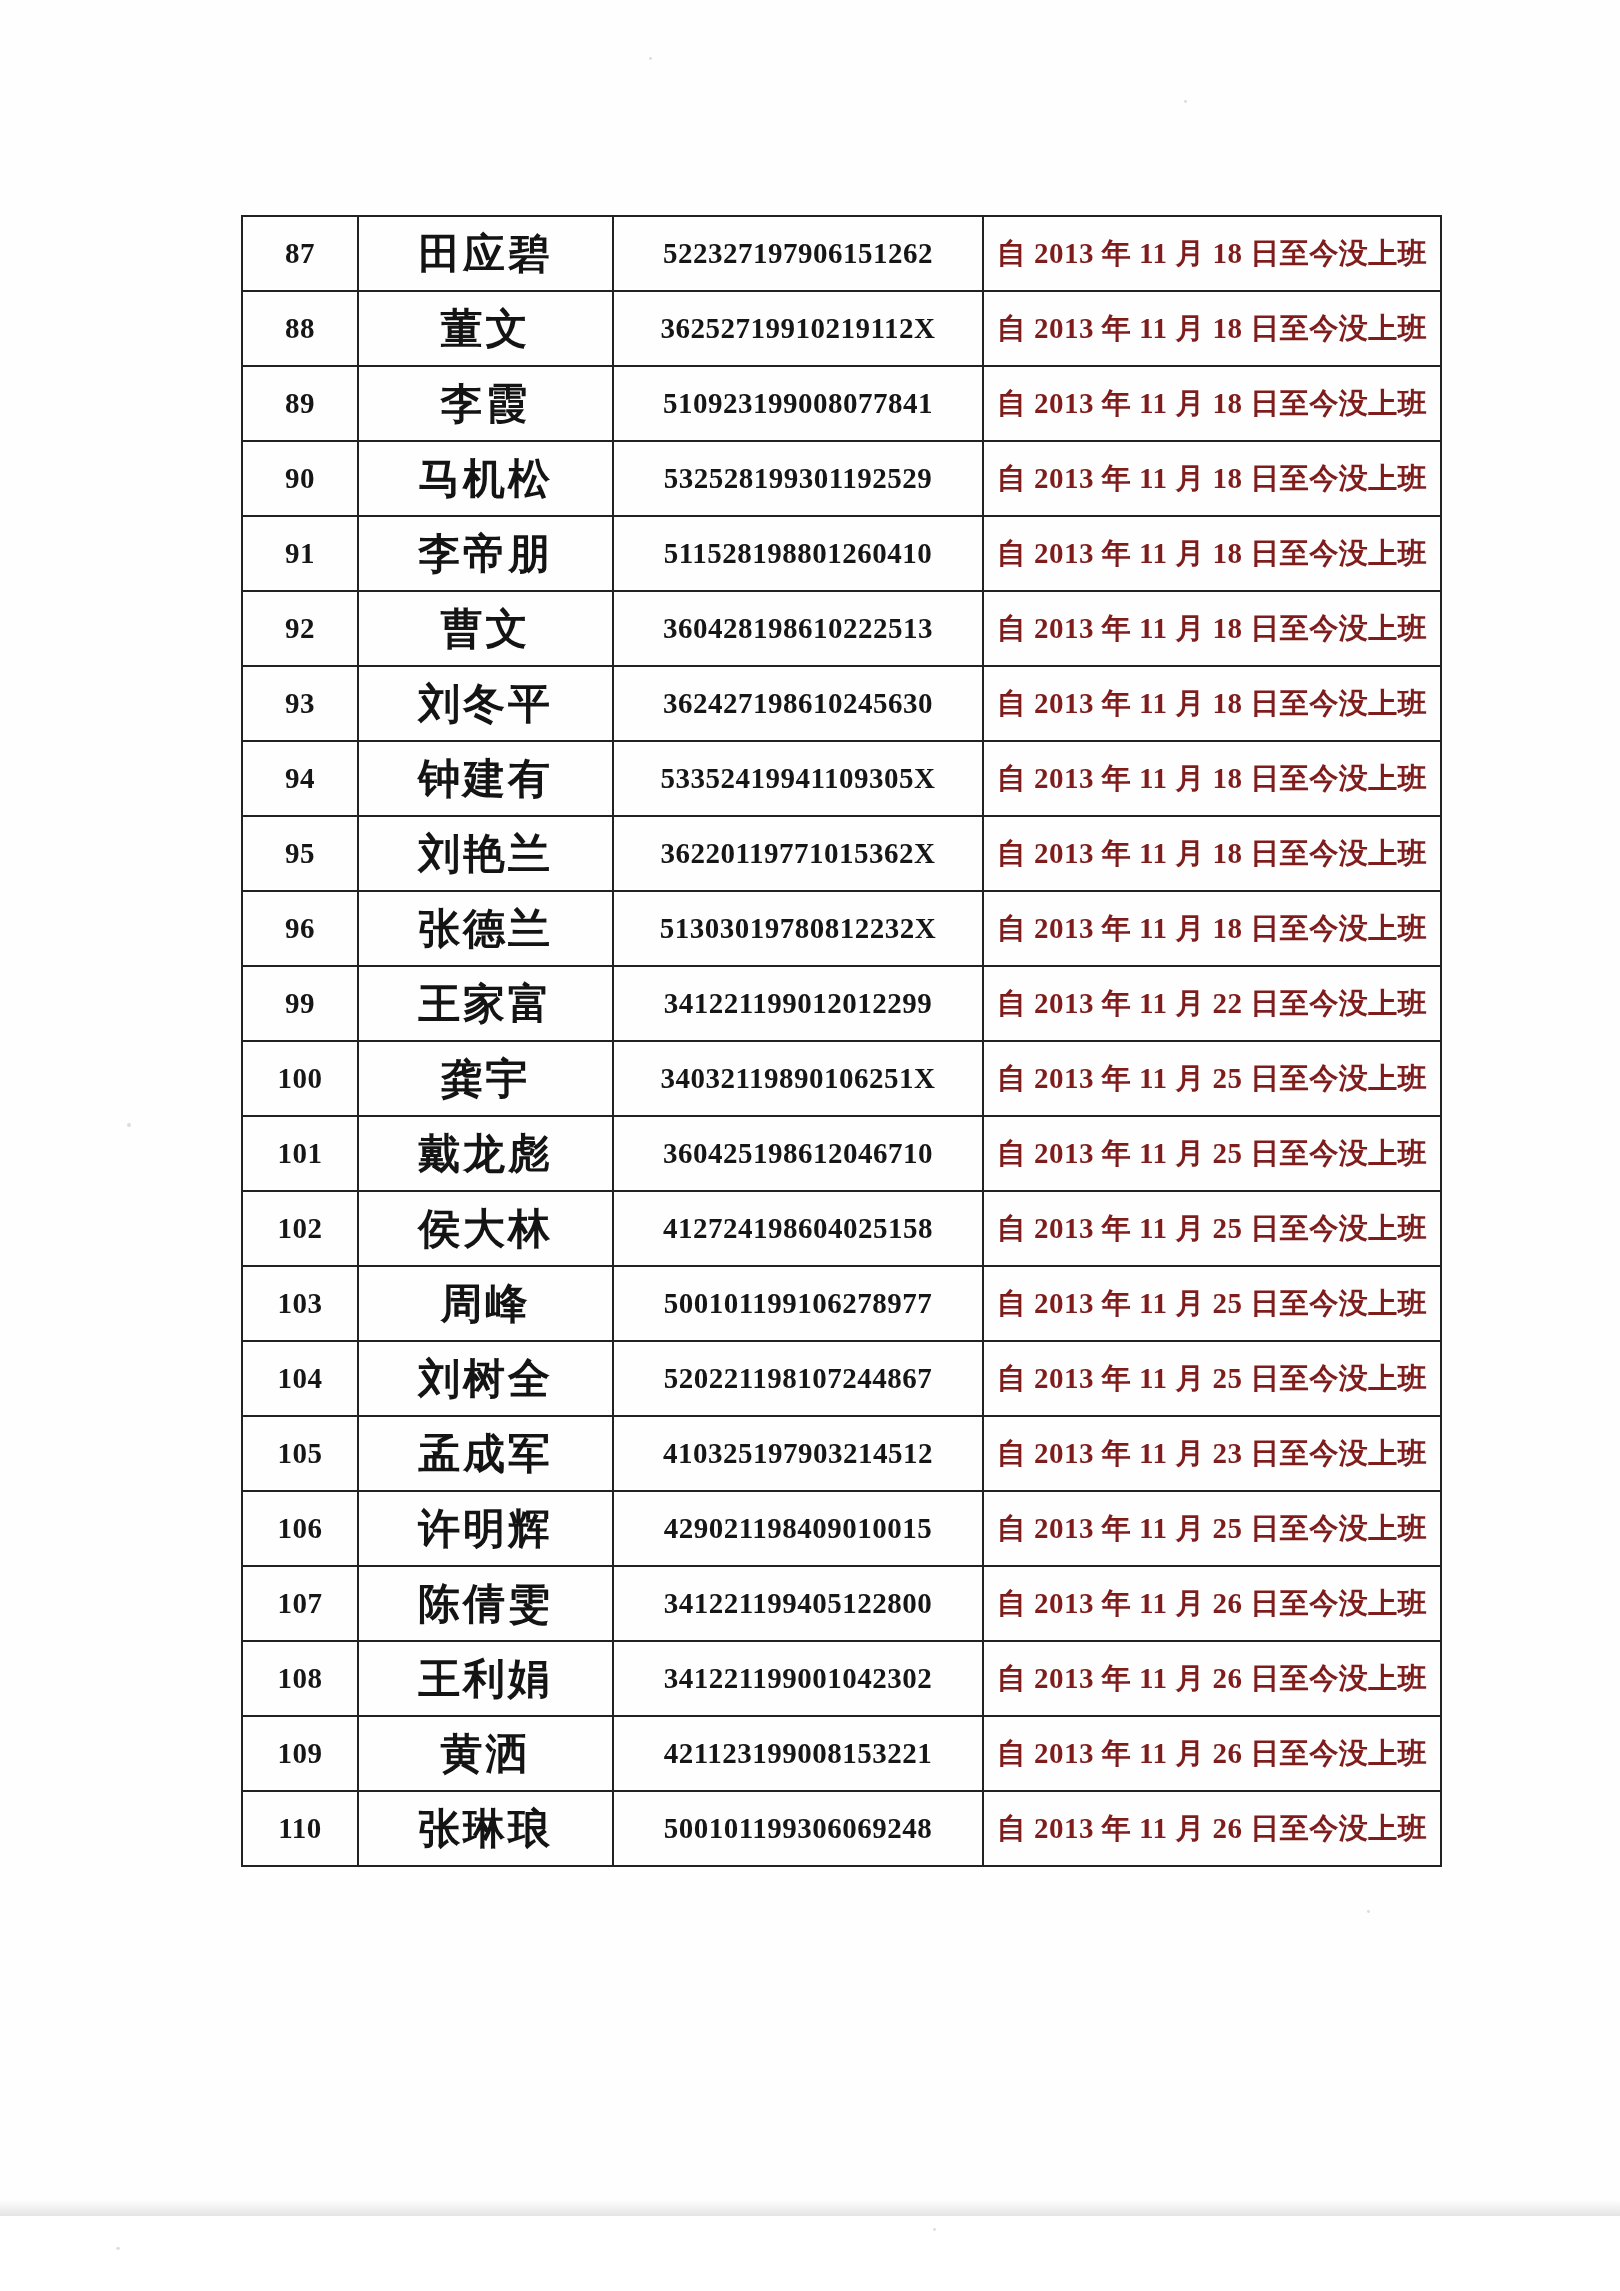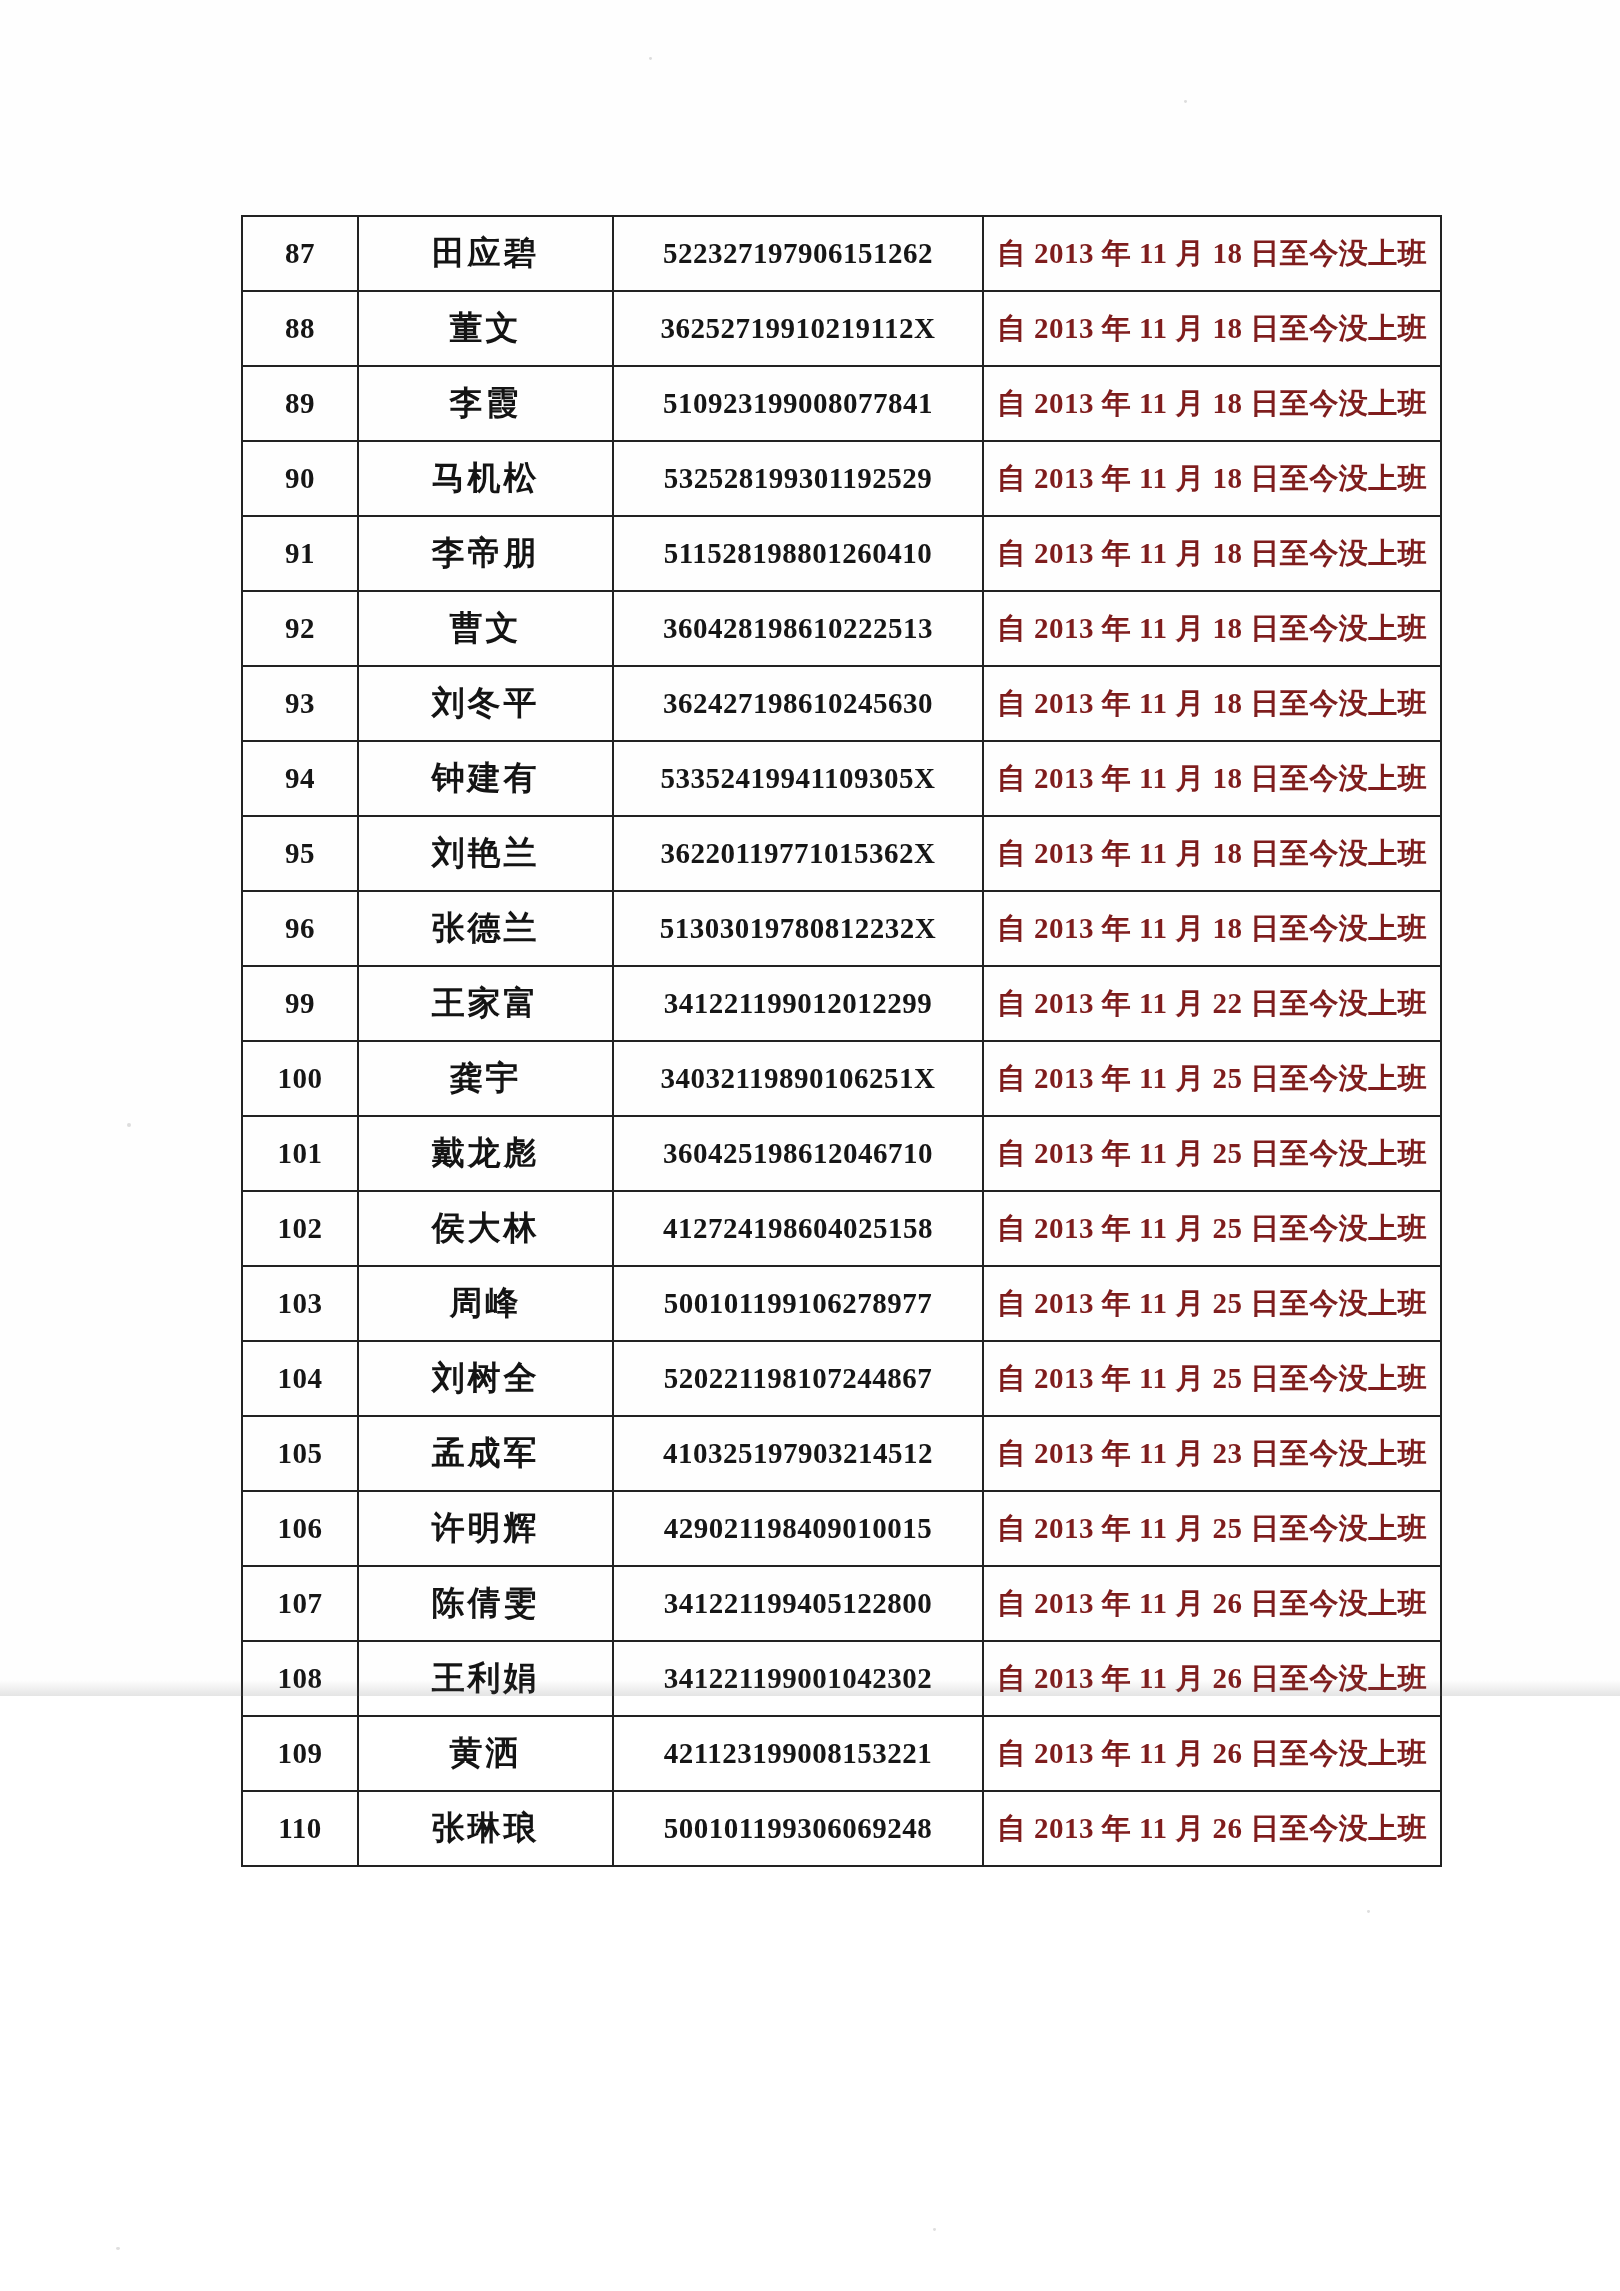--- a/index.html
+++ b/index.html
@@ -7,21 +7,21 @@
     padding: 0;
     width: 1620px;
     height: 2292px;
     overflow: hidden;
     background: #ffffff;
   }
   .page {
     position: absolute;
     left: 0; top: 0;
     width: 1620px;
-    height: 1696px;
+    height: 2216px;
     background: #fefefe;
     font-family: "Liberation Serif", "DejaVu Serif", serif;
     color: #1b1b1b;
   }
   table.roster {
     position: absolute;
     left: 241px;
     top: 215px;
     width: 1198px;
     border-collapse: collapse;
@@ -45,21 +45,21 @@
   td.num {
     font-family: "Liberation Serif", "DejaVu Serif", serif;
     font-weight: 700;
     font-size: 29px;
     letter-spacing: 0.5px;
     color: #161616;
   }
   td.name {
     font-family: "Liberation Serif", "DejaVu Serif", serif;
     font-weight: 700;
-    font-size: 33px;
+    font-size: 42px;
     letter-spacing: 2.9px;
     color: #141414;
   }
   td.status {
     font-family: "Liberation Serif", "DejaVu Serif", serif;
     font-weight: 700;
     font-size: 29px;
     letter-spacing: 0.5px;
     color: #7f1d1d;
     padding-left: 5.9px;

